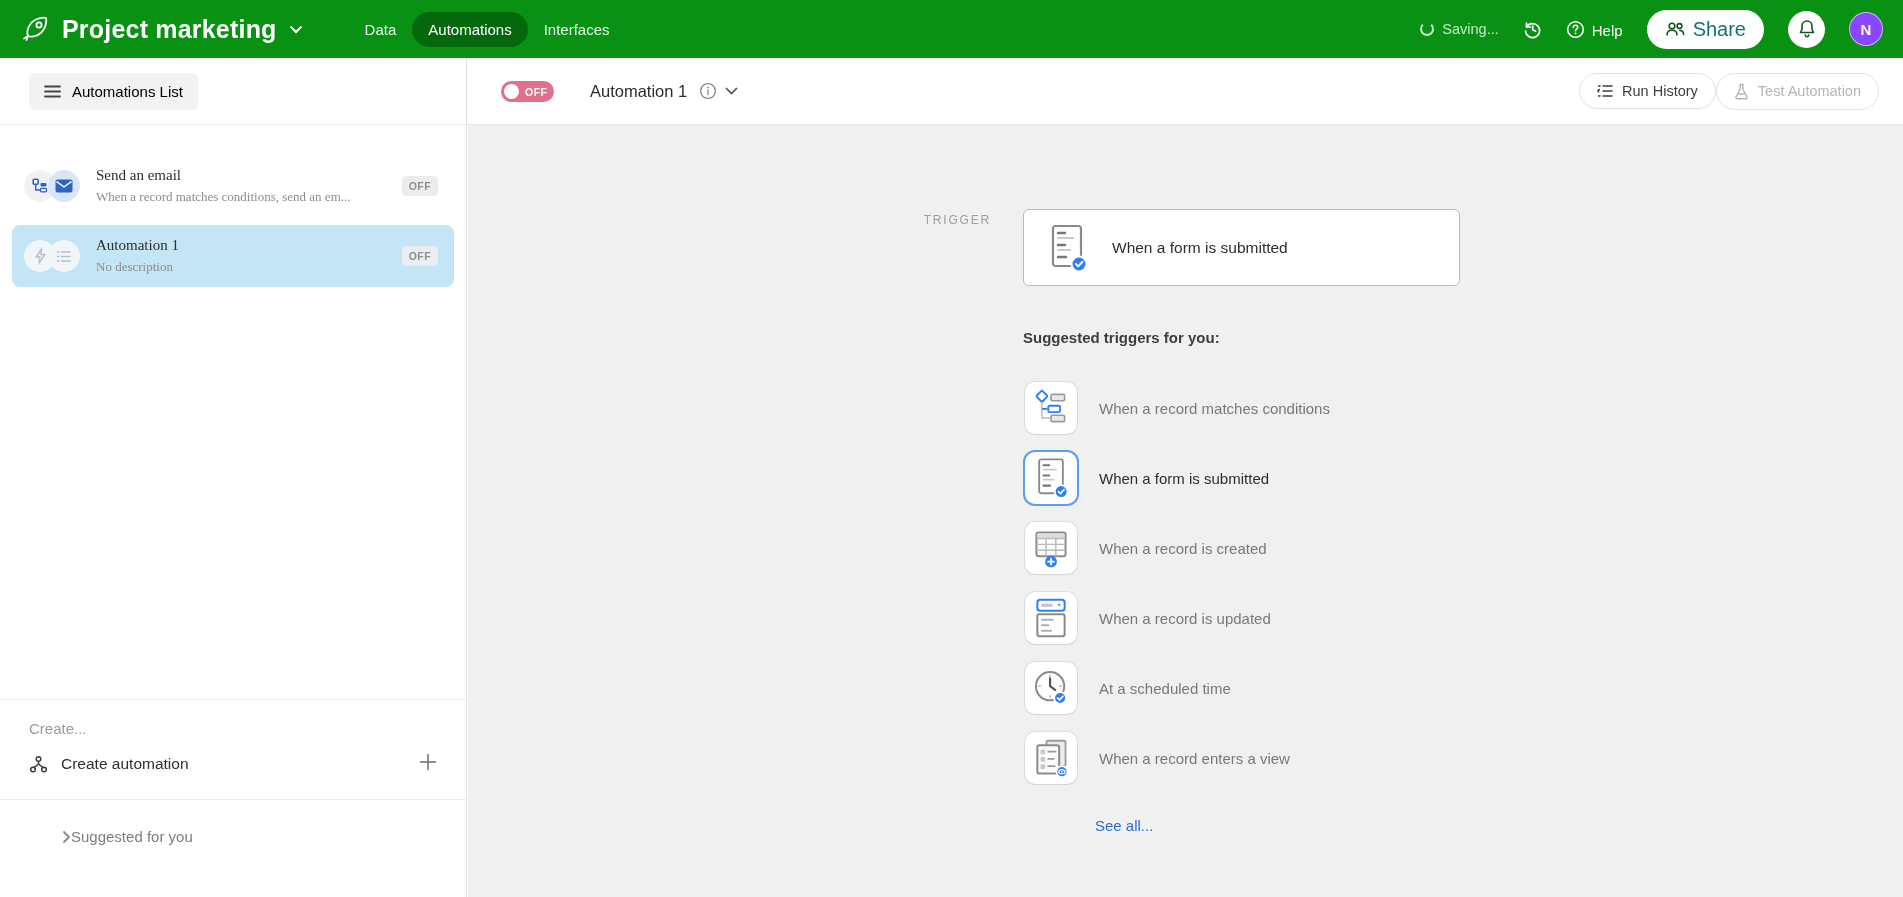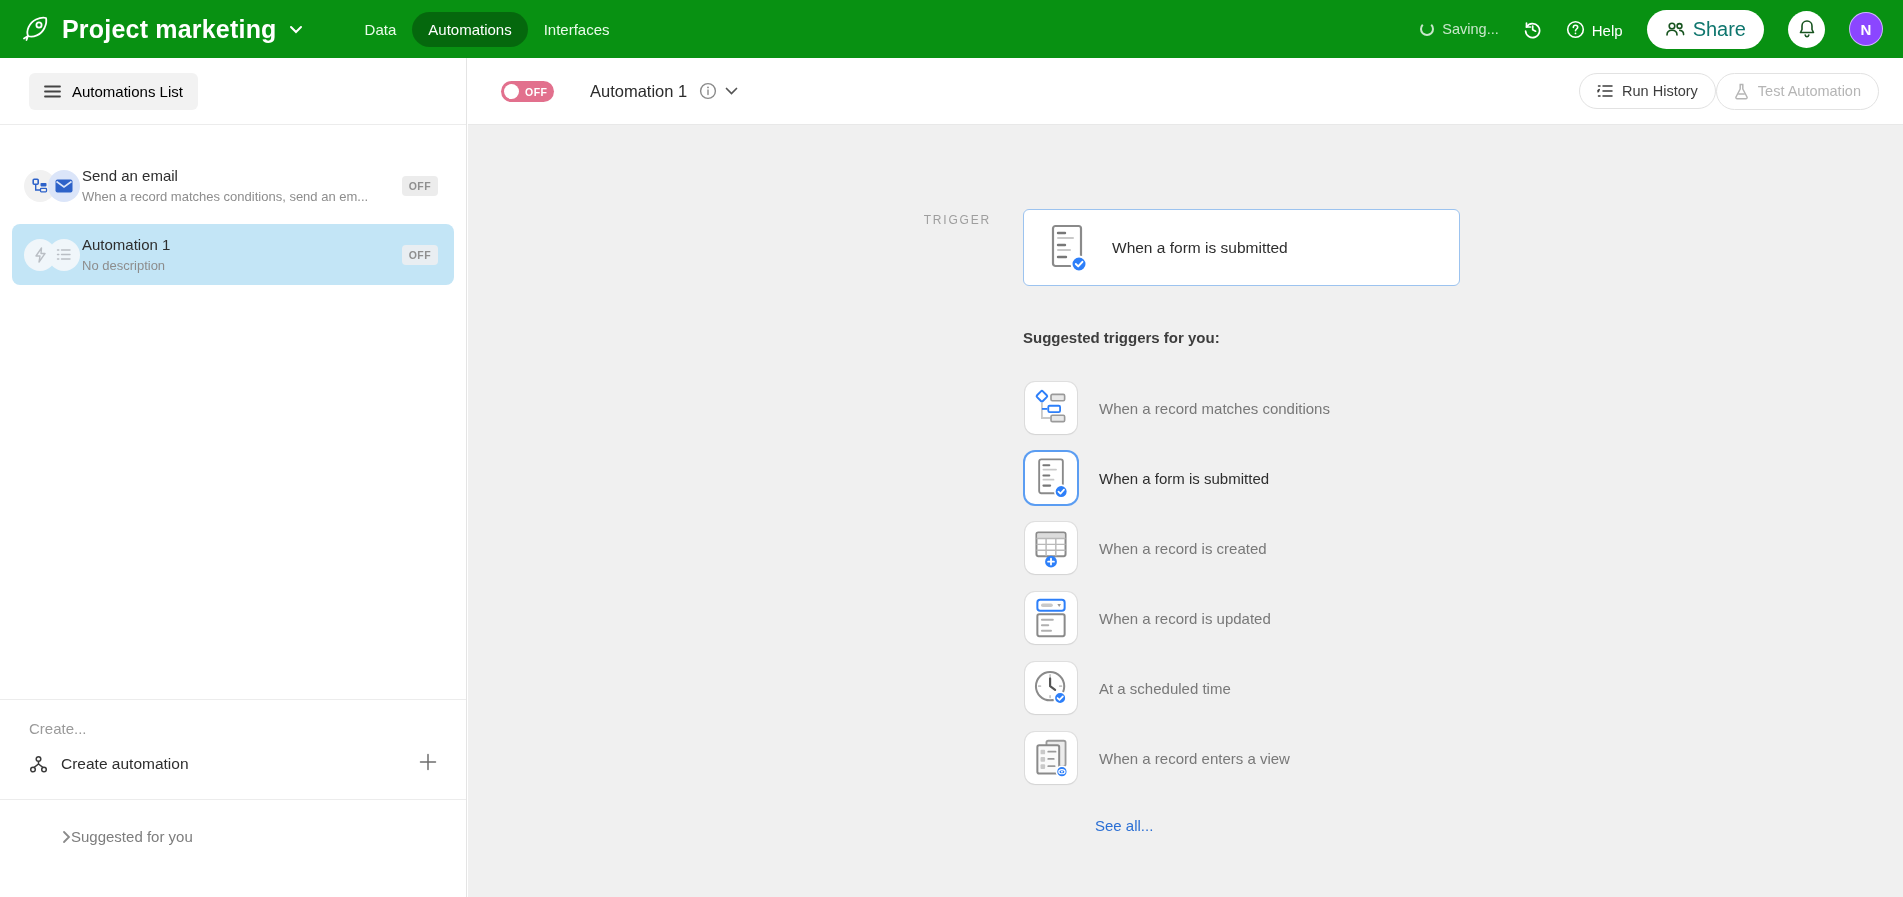--- a/index.html
+++ b/index.html
@@ -24,21 +24,21 @@
   .auto-items { padding-top:30px; }
   .auto-item { position:relative; margin:0 12px 8px 12px; padding:12px 16px 12px 12px; border-radius:8px; display:flex; align-items:center; cursor:pointer; }
   .auto-item.selected { background:#c3e5f6; }
   .auto-icons { position:relative; width:58px; height:32px; flex:0 0 58px; }
   .circ { position:absolute; width:32px; height:32px; border-radius:50%; display:flex; align-items:center; justify-content:center; }
   .circ.c1 { left:0; top:0; background:#f1f1f1; }
   .circ.c2 { left:24px; top:0; background:#dbe5f9; }
   .circ.g1 { left:0; top:0; background:#efefef; }
   .circ.g2 { left:24px; top:0; background:#efefef; }
   .auto-item.selected .circ { background:#f0f6fa; }
-  .auto-text { flex:1; min-width:0; }
+  .auto-text { margin-left:14px; flex:1; min-width:0;font-family:Liberation Serif, serif; }
   .auto-title { font-size:15px; color:#2e2e2e; margin-bottom:5px; }
   .auto-desc { font-size:13px; color:#8d8d8d; white-space:nowrap; overflow:hidden; }
   .off-badge { background:#ececec; border-radius:4px; padding:4px 7px; font-size:10.5px; font-weight:bold; color:#8f8f8f; letter-spacing:.4px; margin-left:10px; flex:0 0 auto; }
   .auto-item.selected .off-badge { background:#e9eef2; }
 
   .sidebar-bottom { position:absolute; top:641px; left:0; right:0; }
   .divider { height:1px; background:#ececec; }
   .create-label { padding:20px 29px 6px 29px; font-size:15px; color:#9a9a9a; }
   .create-row { display:flex; align-items:center; padding:10px 29px; font-size:15.5px; color:#2e2e2e; cursor:pointer; gap:13px; }
   .create-row .plus { margin-left:auto; }

